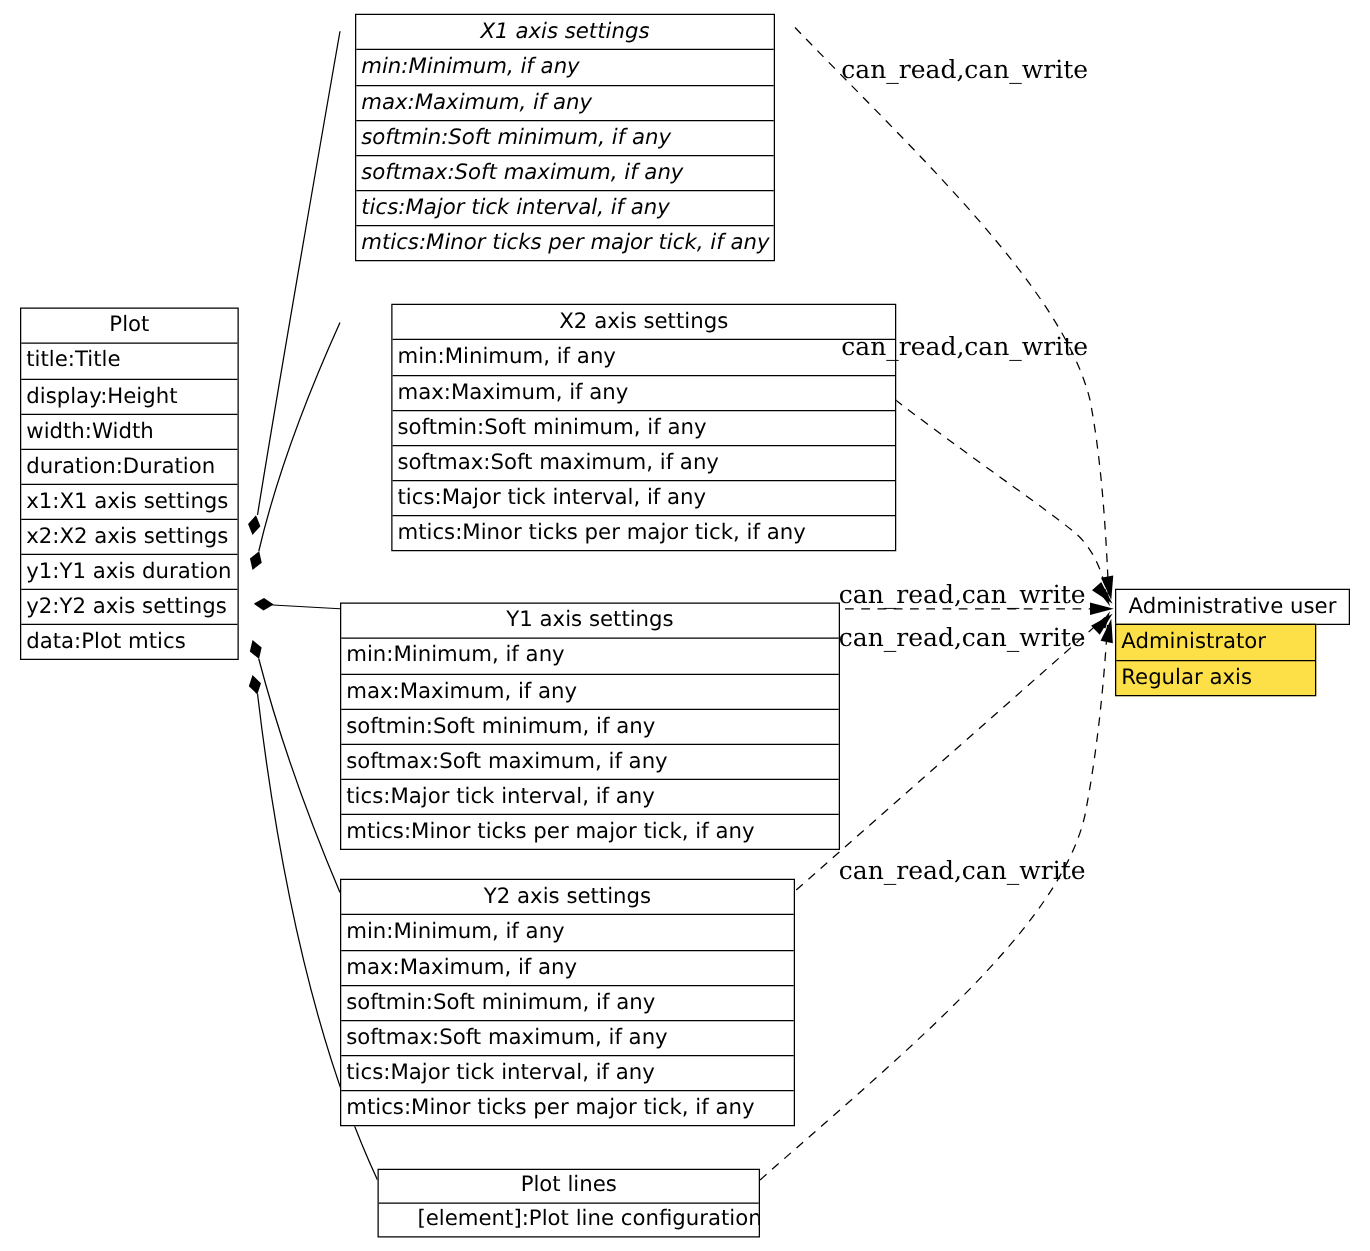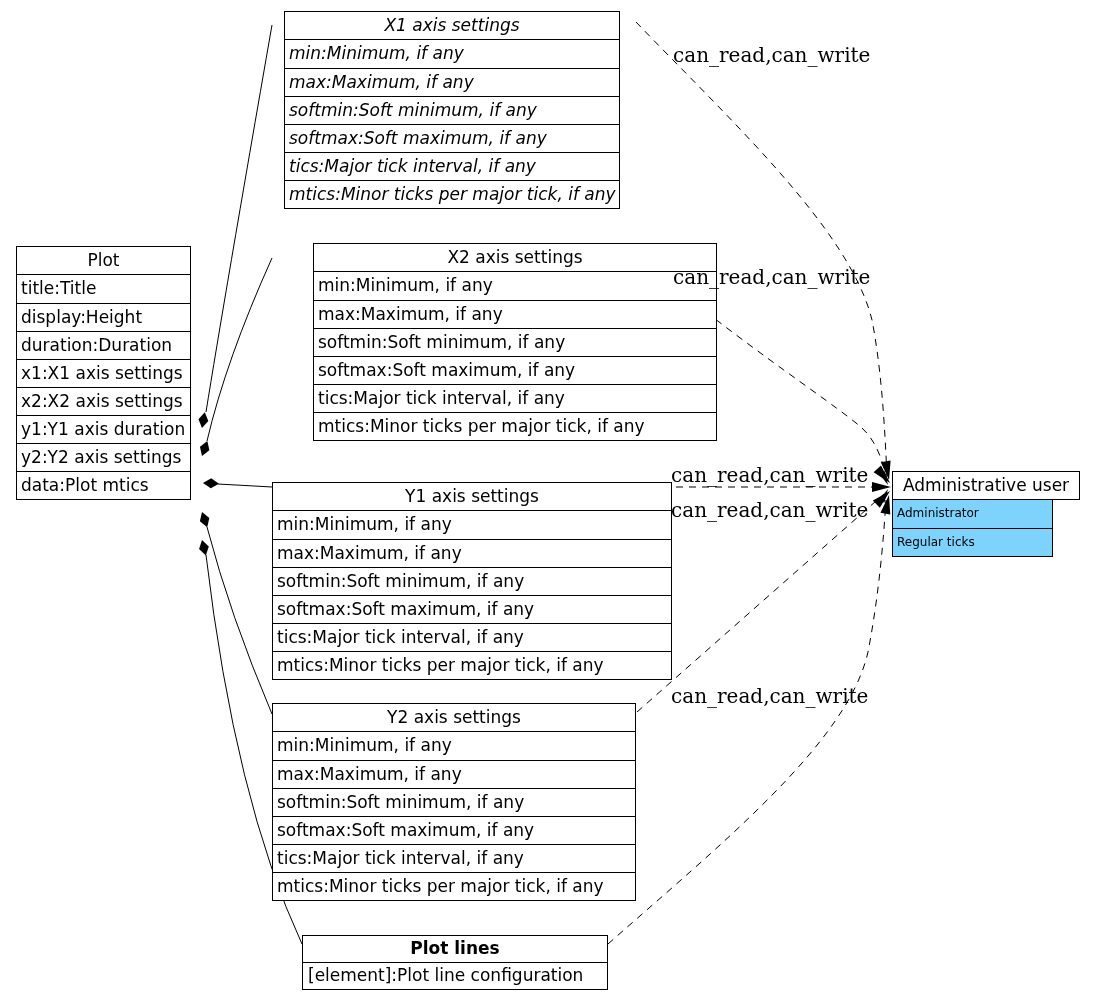--- a/index.html
+++ b/index.html
@@ -29,37 +29,37 @@
   }
   .classbox .rows .row{
     height:28px;
     box-sizing:border-box;
     border-top:1px solid #000;
     padding-left:4px;
     white-space:nowrap;
     overflow:hidden;
   }
   .classbox .rows .row:first-child{border-top:none;}
-  .compact .title{height:26px;line-height:25px;font-weight:bold;}
-  .compact .rows .row{height:26px;line-height:25px;padding-left:5px;}
+  .compact .title{height:26px;line-height:25px;}
+  .compact .rows .row{height:26px;line-height:25px;padding-left:5px;margin-left:26px;}
   .titleonly{
     position:absolute;
     background:#fff;
     border:1px solid #000;
     box-sizing:border-box;
     font-size:17px;
     text-align:center;
     white-space:nowrap;
   }
   .rowsonly{
     position:absolute;
-    background:#7dd3fc;
+    background:#fde047;
     border:1px solid #000;
     box-sizing:border-box;
-    font-size:12px;
+    font-size:17px;
   }
   .rowsonly .row{
     height:28px;
     line-height:27px;
     box-sizing:border-box;
     border-top:1px solid #000;
     padding-left:4px;
     white-space:nowrap;
   }
   .rowsonly .row:first-child{border-top:none;}
@@ -109,20 +109,21 @@
       <polygon points="0,0 -14,-3 -14,3" transform="translate(888,485) rotate(64)"></polygon>
       <polygon points="0,0 -14,-3 -14,3" transform="translate(888,489) rotate(-63)"></polygon>
     </g>
   </svg>
 
   <div class="classbox" style="left:16px;top:246px;width:175px;">
     <div class="title">Plot</div>
     <div class="rows">
         <div class="row">title:Title</div>
         <div class="row">display:Height</div>
+        <div class="row">width:Width</div>
         <div class="row">duration:Duration</div>
         <div class="row">x1:X1 axis settings</div>
         <div class="row">x2:X2 axis settings</div>
         <div class="row">y1:Y1 axis duration</div>
         <div class="row">y2:Y2 axis settings</div>
         <div class="row">data:Plot mtics</div>
       </div>
   </div>
 
   <div class="classbox" style="left:284px;top:11px;width:336px;font-style:italic;">
@@ -176,21 +177,21 @@
   <div class="classbox compact" style="left:302px;top:935px;width:306px;">
     <div class="title">Plot lines</div>
     <div class="rows">
         <div class="row">[element]:Plot line configuration</div>
       </div>
   </div>
 
   <div class="titleonly" style="left:892px;top:471px;width:188px;height:29px;line-height:27px;">Administrative user</div>
   <div class="rowsonly" style="left:892px;top:499px;width:161px;">
       <div class="row">Administrator</div>
-      <div class="row">Regular ticks</div>
+      <div class="row">Regular axis</div>
     </div>
 
   <div class="edge-label" style="left:673px;top:45px;">can_read,can_write</div>
   <div class="edge-label" style="left:673px;top:267px;">can_read,can_write</div>
   <div class="edge-label" style="left:671px;top:465px;">can_read,can_write</div>
   <div class="edge-label" style="left:671px;top:500px;">can_read,can_write</div>
   <div class="edge-label" style="left:671px;top:686px;">can_read,can_write</div>
 
 </div>
 

